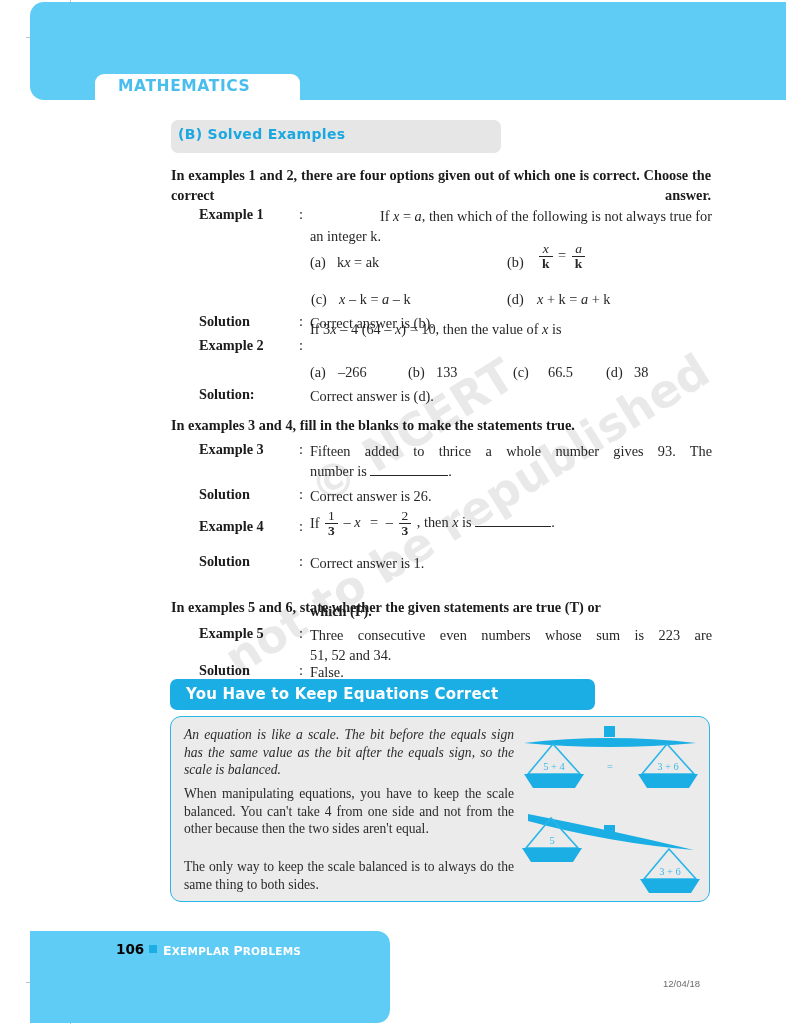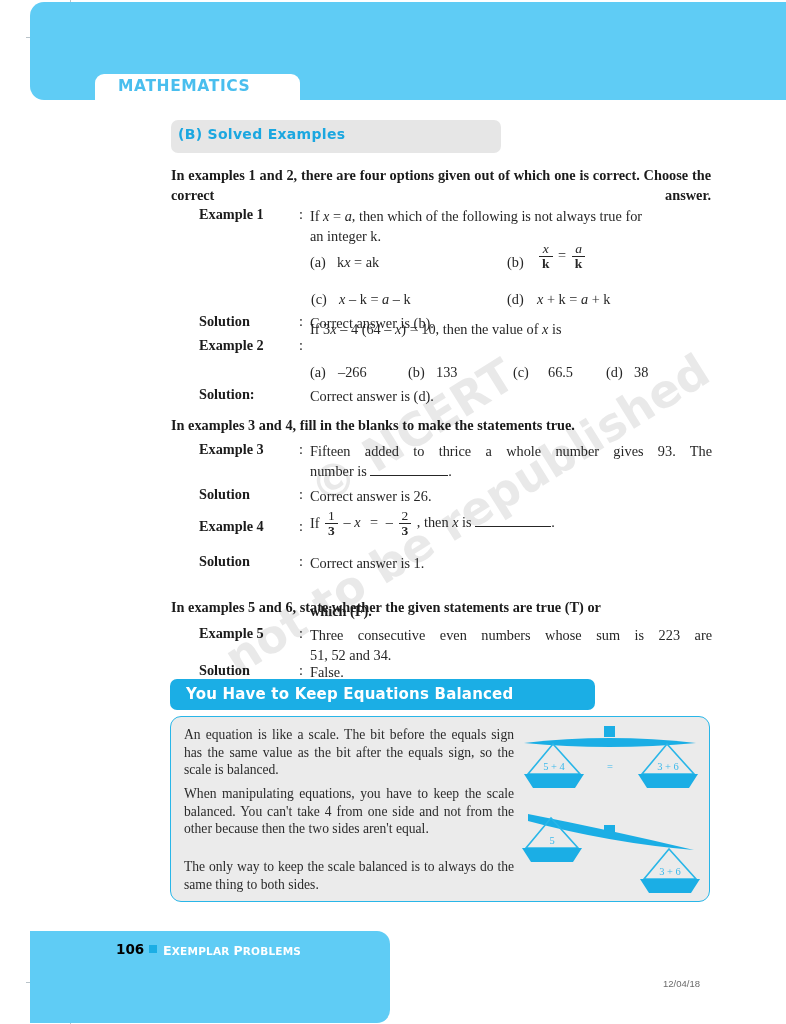--- a/index.html
+++ b/index.html
@@ -176,21 +176,21 @@
   }
   .balanced-text {
     position: absolute;
     left: 184px;
     font-size: 13.6px;
     color: #2b2b2b;
     line-height: 17.5px;
     width: 330px;
     text-align: justify;
   }
-  .bt1 { top: 726px; }
+  .bt1 { top: 726px; font-style: italic; }
   .bt2 { top: 785px; font-family: Liberation Serif, serif; }
   .bt3 { top: 858px; }
 
   
   .scale-wrap {
     position: absolute;
     left: 518px;
     top: 726px;
     width: 184px;
     height: 170px;
@@ -283,21 +283,21 @@
   <div class="wm-text wm1">not to be republished</div>
   <div class="wm-text wm2">© NCERT</div>
 </div>
 
 <div class="content">
 
   <div class="para-bold just" style="left:171px; top:165px; width:540px;">In examples 1 and 2, there are four options given out of which one is correct. Choose the correct answer.</div>
 
   <div class="lbl" style="left:199px; top:206px;">Example 1</div>
   <div class="colon" style="left:299px; top:206px;">:</div>
-  <div class="txt" style="left:310px; top:206px; width:402px;">
+  <div class="txt" style="left:310px; top:206px; width:402px;text-align:right;">
     If <i class="var">x</i> = <i class="var">a</i>, then which of the following is not always true for
   </div>
   <div class="txt" style="left:310px; top:226px;">an integer k.</div>
 
   <div class="txt" style="left:310px; top:252px;">(a)</div>
   <div class="txt" style="left:337px; top:252px;">k<i class="var">x</i> = ak</div>
 
   <div class="txt" style="left:507px; top:252px;">(b)</div>
   <div class="txt" style="left:537px; top:243px;">
     <span class="frac"><span class="num"><i class="var">x</i></span><span class="den">k</span></span>
@@ -370,21 +370,21 @@
   <div class="txt just" style="left:310px; top:625px; width:402px;">Three consecutive even numbers whose sum is 223 are</div>
   <div class="txt" style="left:310px; top:645px;">51, 52 and 34.</div>
 
   <div class="lbl" style="left:199px; top:662px;">Solution</div>
   <div class="colon" style="left:299px; top:662px;">:</div>
   <div class="txt" style="left:310px; top:662px;">False.</div>
 
 </div>
 
 <div class="balanced-title"></div>
-<div class="balanced-title-text">You Have to Keep Equations Balanced</div>
+<div class="balanced-title-text">You Have to Keep Equations Correct</div>
 
 <div class="balanced-box"></div>
 <div class="balanced-text bt1">An equation is like a scale. The bit before the equals sign has the same value as the bit after the equals sign, so the scale is balanced.</div>
 <div class="balanced-text bt2">When manipulating equations, you have to keep the scale balanced. You can't take 4 from one side and not from the other because then the two sides aren't equal.</div>
 <div class="balanced-text bt3">The only way to keep the scale balanced is to always do the same thing to both sides.</div>
 
 <div class="scale-wrap">
   <svg width="184" height="170" viewBox="0 0 184 170">
 
     <g>

